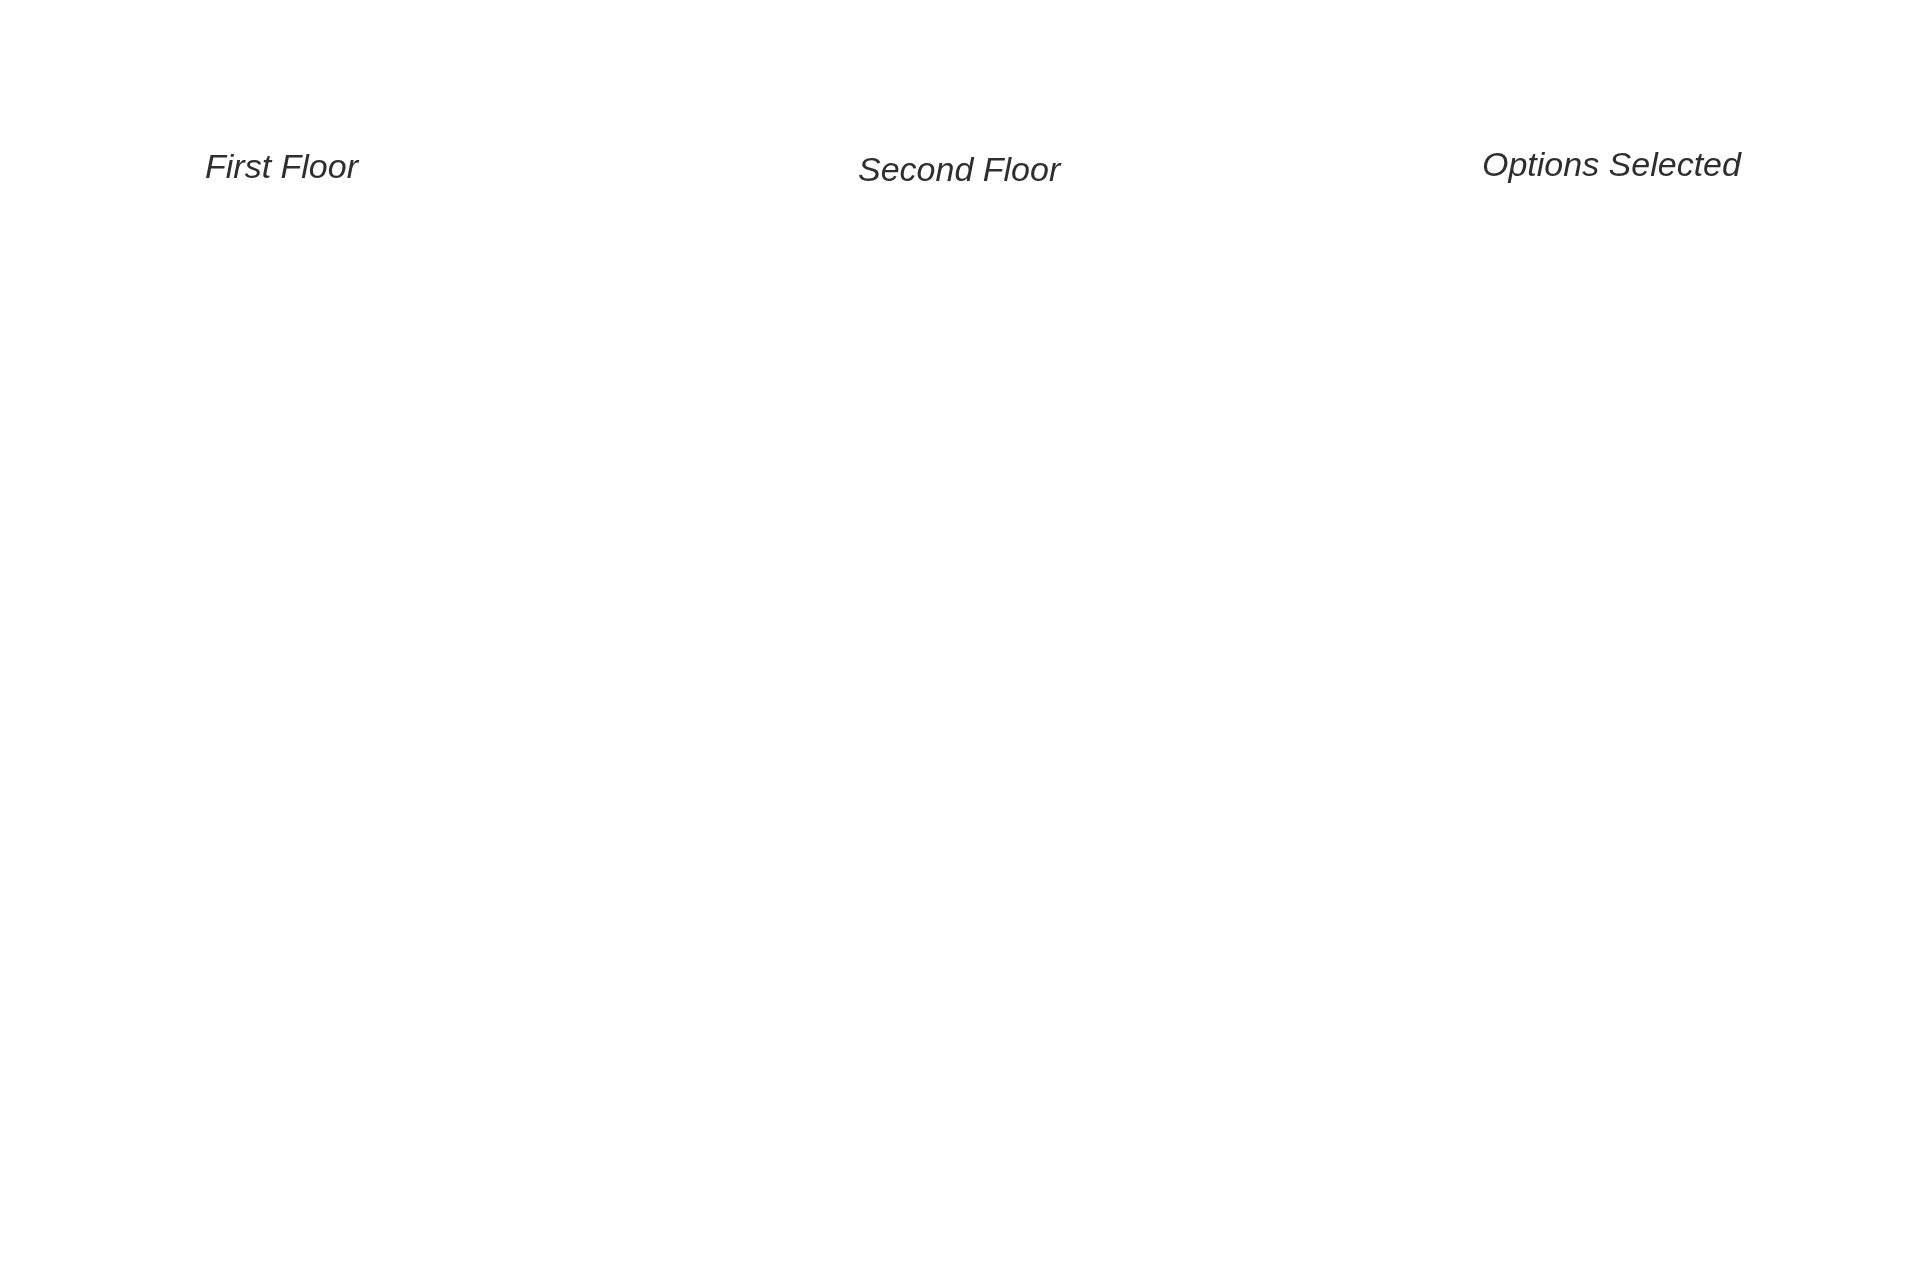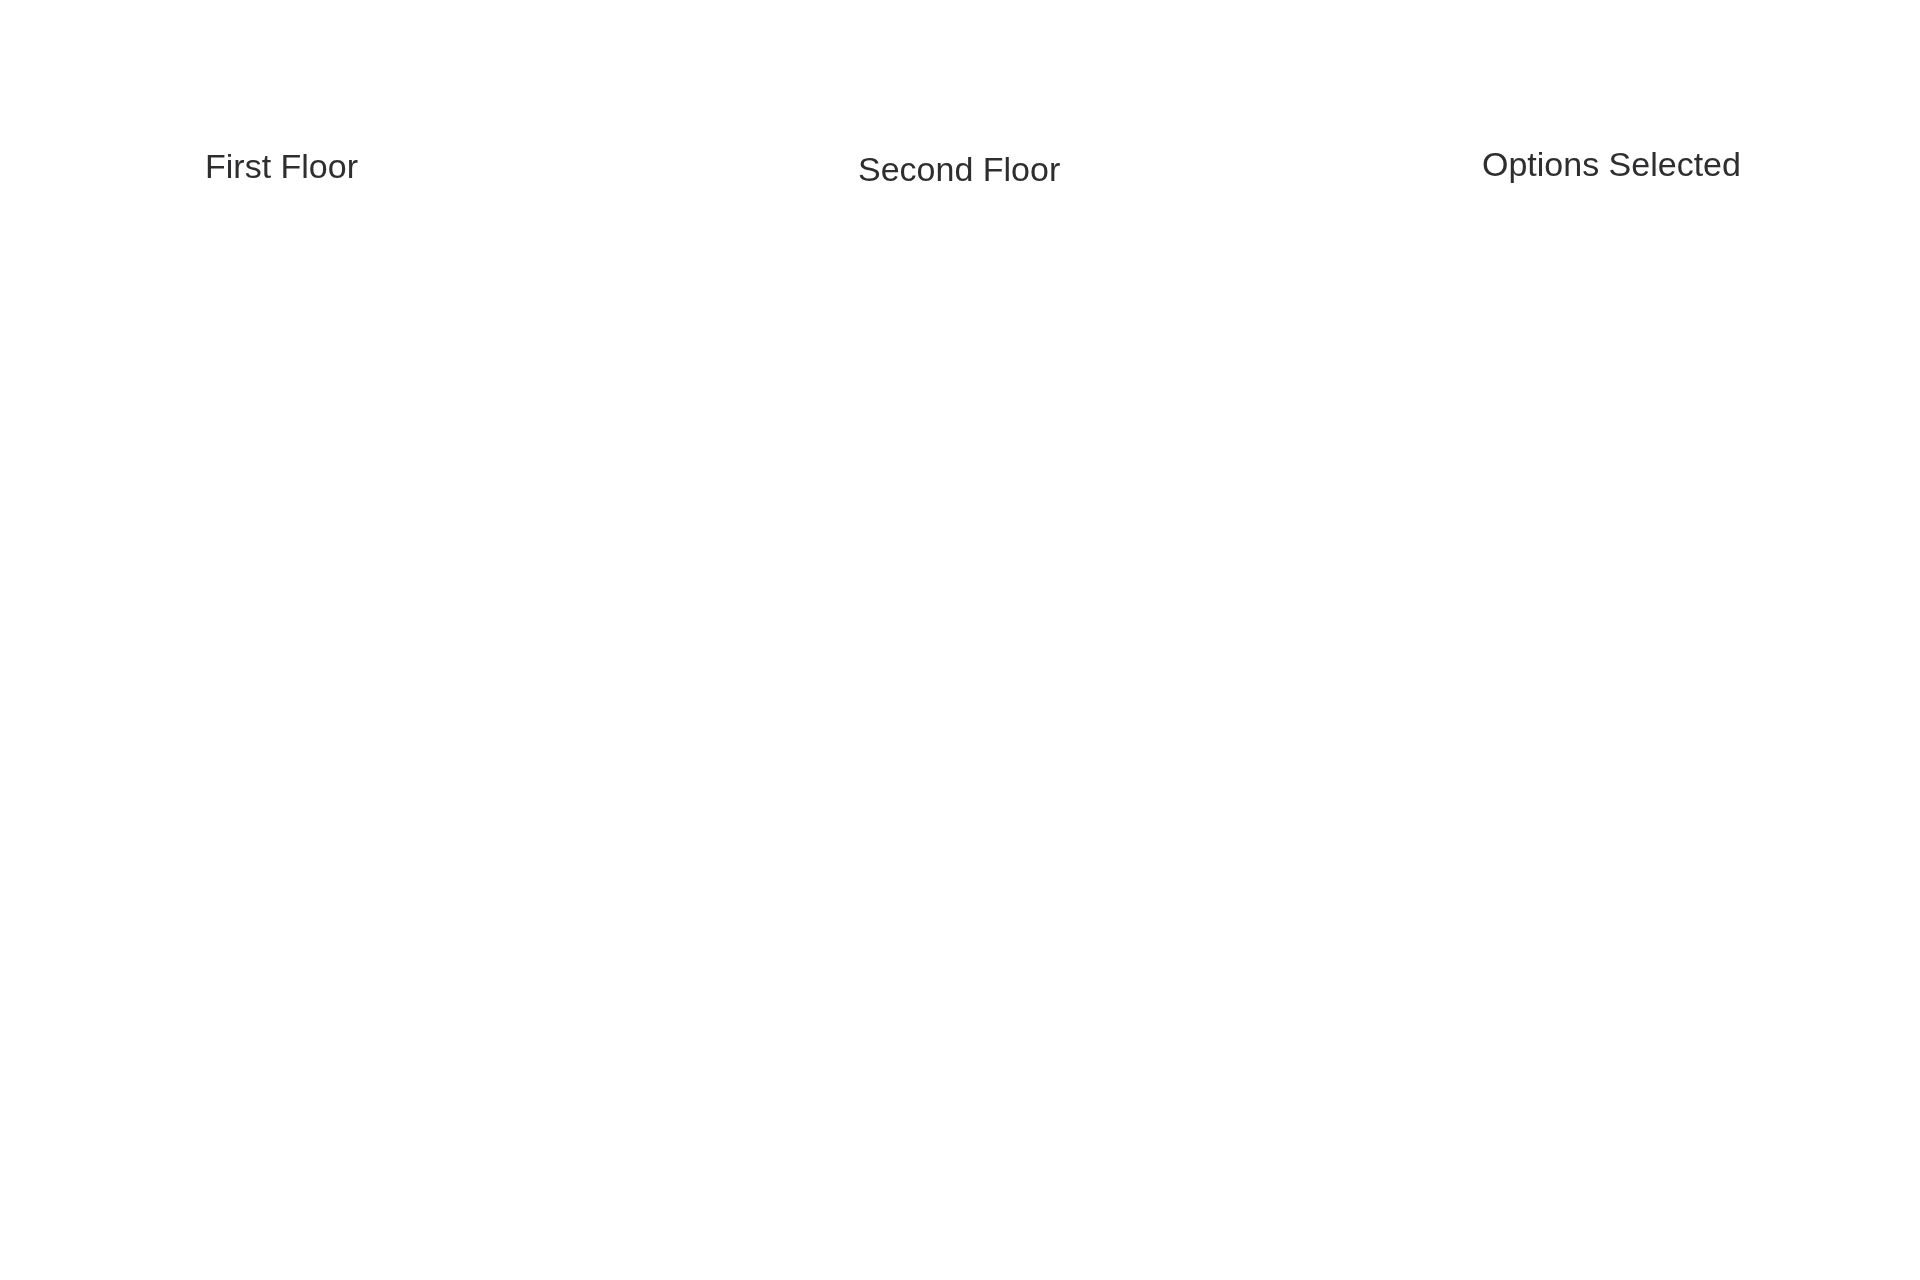--- a/index.html
+++ b/index.html
@@ -1,16 +1,16 @@
 <!DOCTYPE html>
 <html><head>
 <meta charset="utf-8">
 <style>
   html,body{margin:0;padding:0;background:#ffffff;}
-  #page{position:relative;width:1920px;height:1280px;background:#ffffff;overflow:hidden;}
+  #page{position:relative;width:1920px;height:1280px;background:#ffffff;overflow:hidden;font-style:italic;}
   svg{position:absolute;top:0;left:0;}
   text{font-family:"Liberation Sans",sans-serif;}
   .ttl{font-size:34px;fill:#2e2e30;}
 </style>
 </head>
 <body>
 <div id="page">
 <svg width="1920" height="1280" viewBox="0 0 1920 1280">
 
 <rect x="0" y="0" width="1920" height="1280" fill="#ffffff"></rect>

